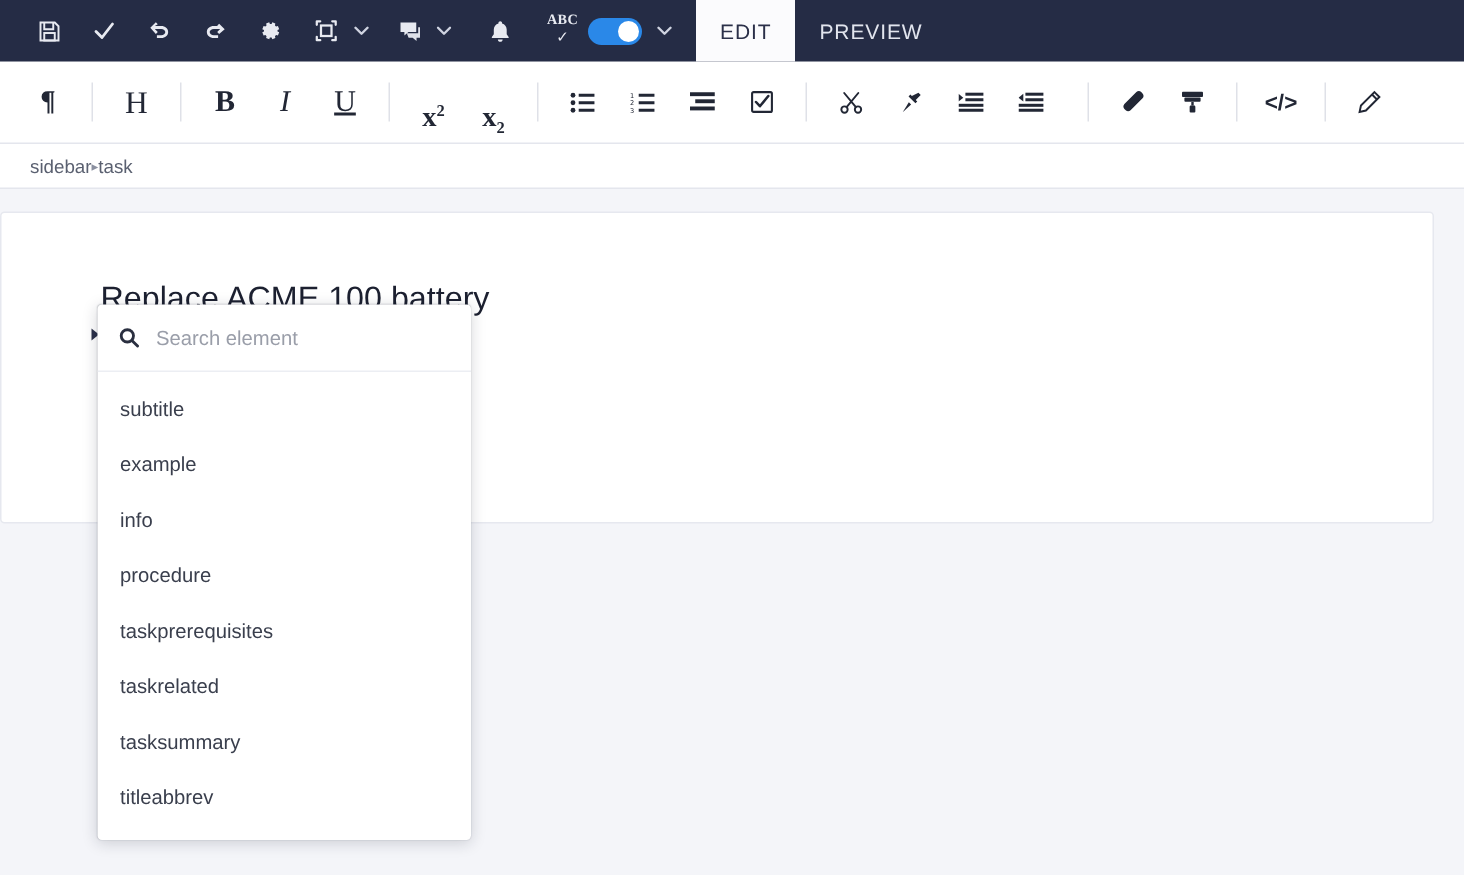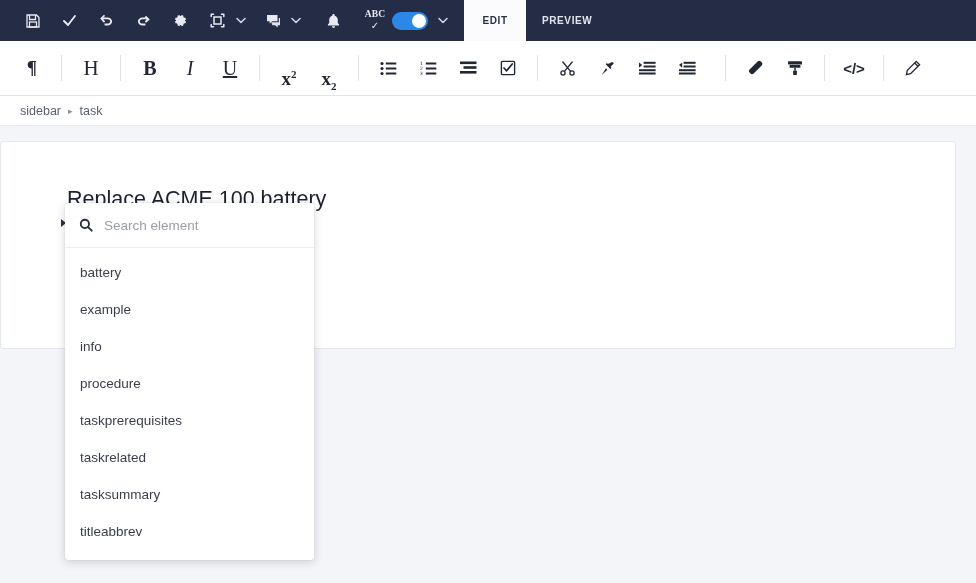--- a/index.html
+++ b/index.html
@@ -68,25 +68,24 @@
 
   .tabs {
     position: absolute;
     left: 464px; top: 0;
     display: flex; height: 41px;
     align-items: stretch;
   }
   .tab {
     display: flex; align-items: center; justify-content: center;
     padding: 0 16px;
-    font-size: 10px; letter-spacing: .6px;
+    font-size: 14px; letter-spacing: .6px;
     color: #e2e5ee;
     cursor: pointer;
     min-width: 62px;
-    font-weight: bold;
   }
   .tab.active {
     background: #fbfbfd;
     color: #2b3049;
   }
 
   
   .fmtbar {
     height: 55px;
     background: #ffffff;
@@ -117,21 +116,20 @@
 
   
   .breadcrumb {
     height: 30px;
     background: #ffffff;
     border-bottom: 1px solid #e4e6ed;
     display: flex; align-items: center;
     padding-left: 20px;
     font-size: 12.5px;
     color: #5a6070;
-    gap: 7px;
   }
   .breadcrumb .bc-sep { font-size: 9px; color: #8b90a0; }
   .breadcrumb .bc-item { cursor: pointer; }
 
   
   .canvas {
     position: relative;
     height: calc(583px - 41px - 55px - 30px);
     background: #f4f5f9;
     padding-top: 15px;
@@ -434,21 +432,21 @@
       <span class="mag">
         <svg width="14" height="14" viewBox="0 0 14 14" fill="none" stroke="currentColor" stroke-width="1.9">
           <circle cx="5.9" cy="5.9" r="4.1"></circle>
             <path d="M9.1 9.1l3.6 3.6" stroke-linecap="round"></path>
         </svg>
       </span>
       <input type="text" placeholder="Search element" value="" style="">
     </div>
 
     <div class="dd-list">
-      <div class="dd-item">battery</div>
+      <div class="dd-item">subtitle</div>
       <div class="dd-item">example</div>
       <div class="dd-item">info</div>
       <div class="dd-item">procedure</div>
       <div class="dd-item">taskprerequisites</div>
       <div class="dd-item">taskrelated</div>
       <div class="dd-item">tasksummary</div>
       <div class="dd-item">titleabbrev</div>
     </div>
   </div>
 </div>

